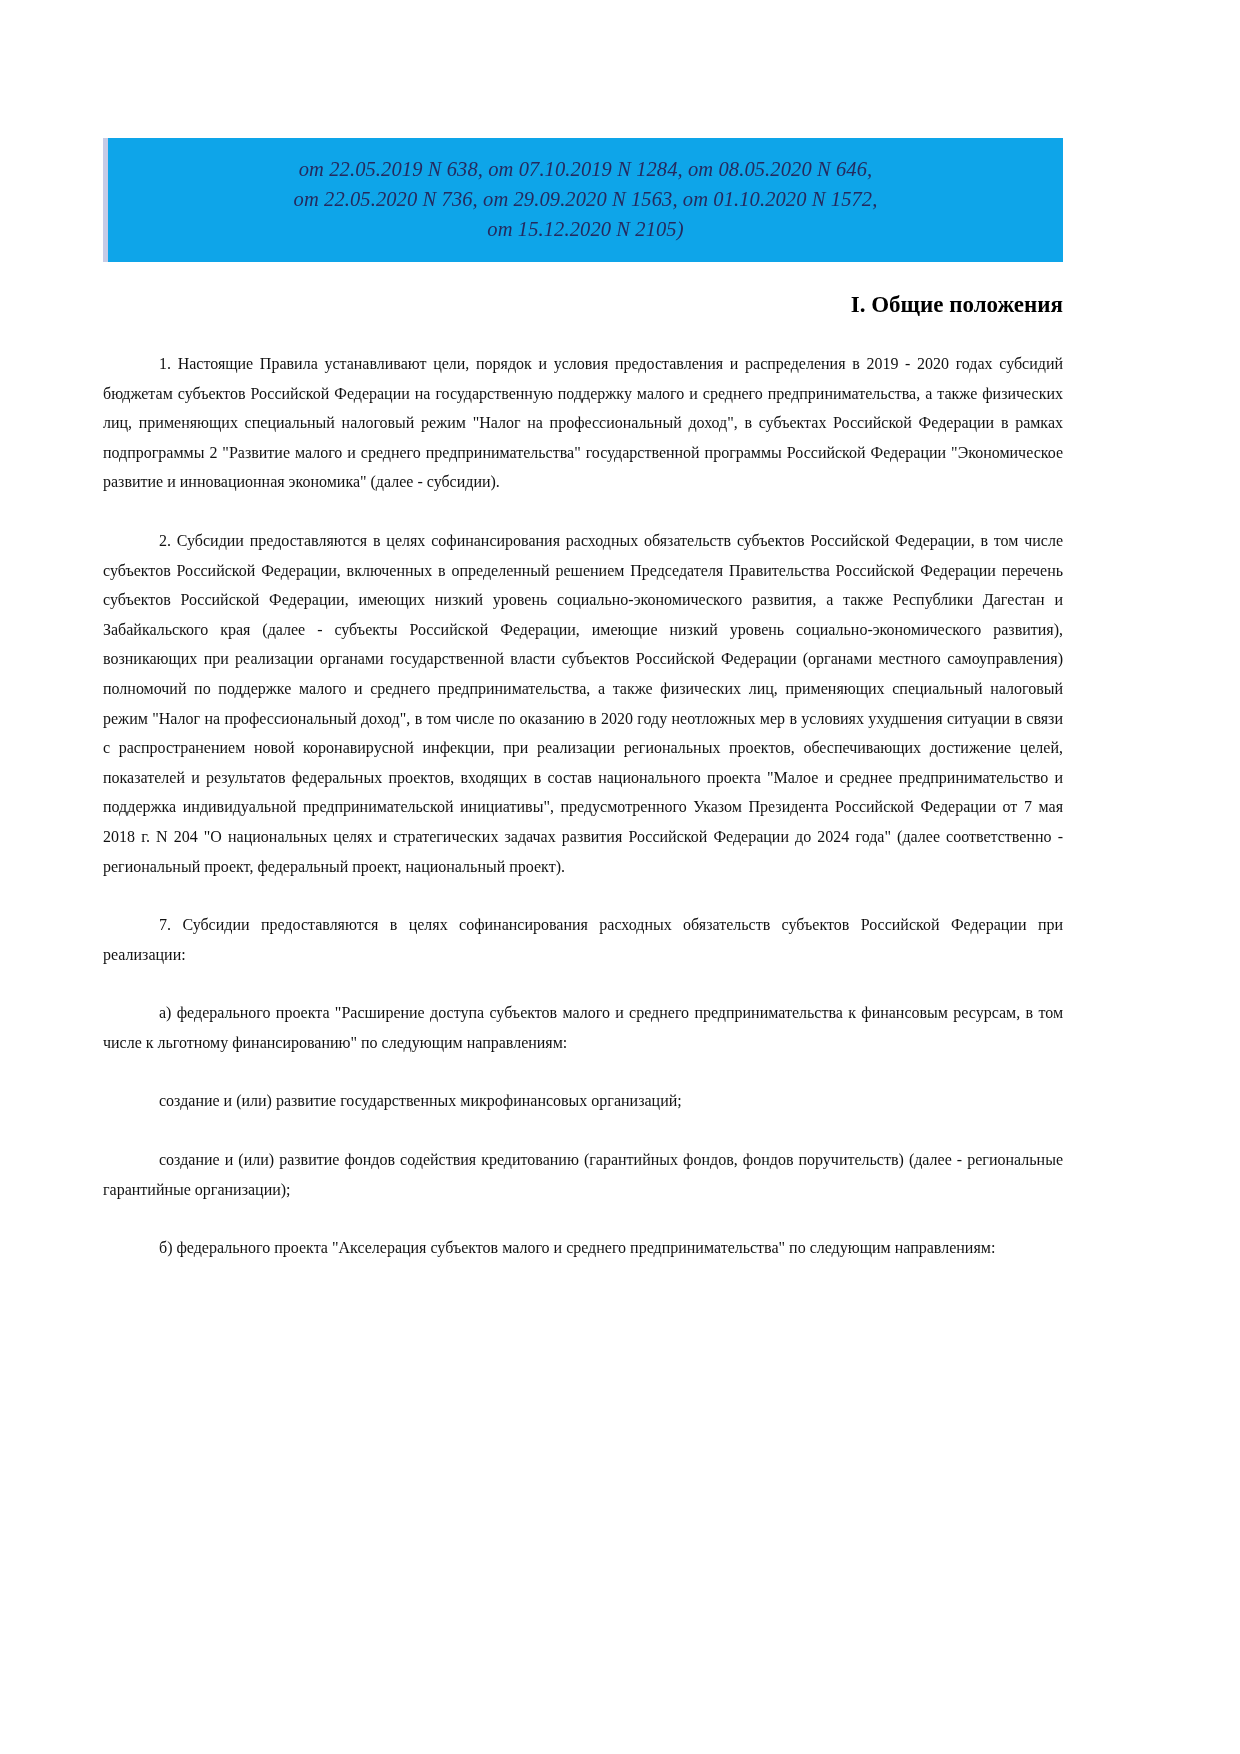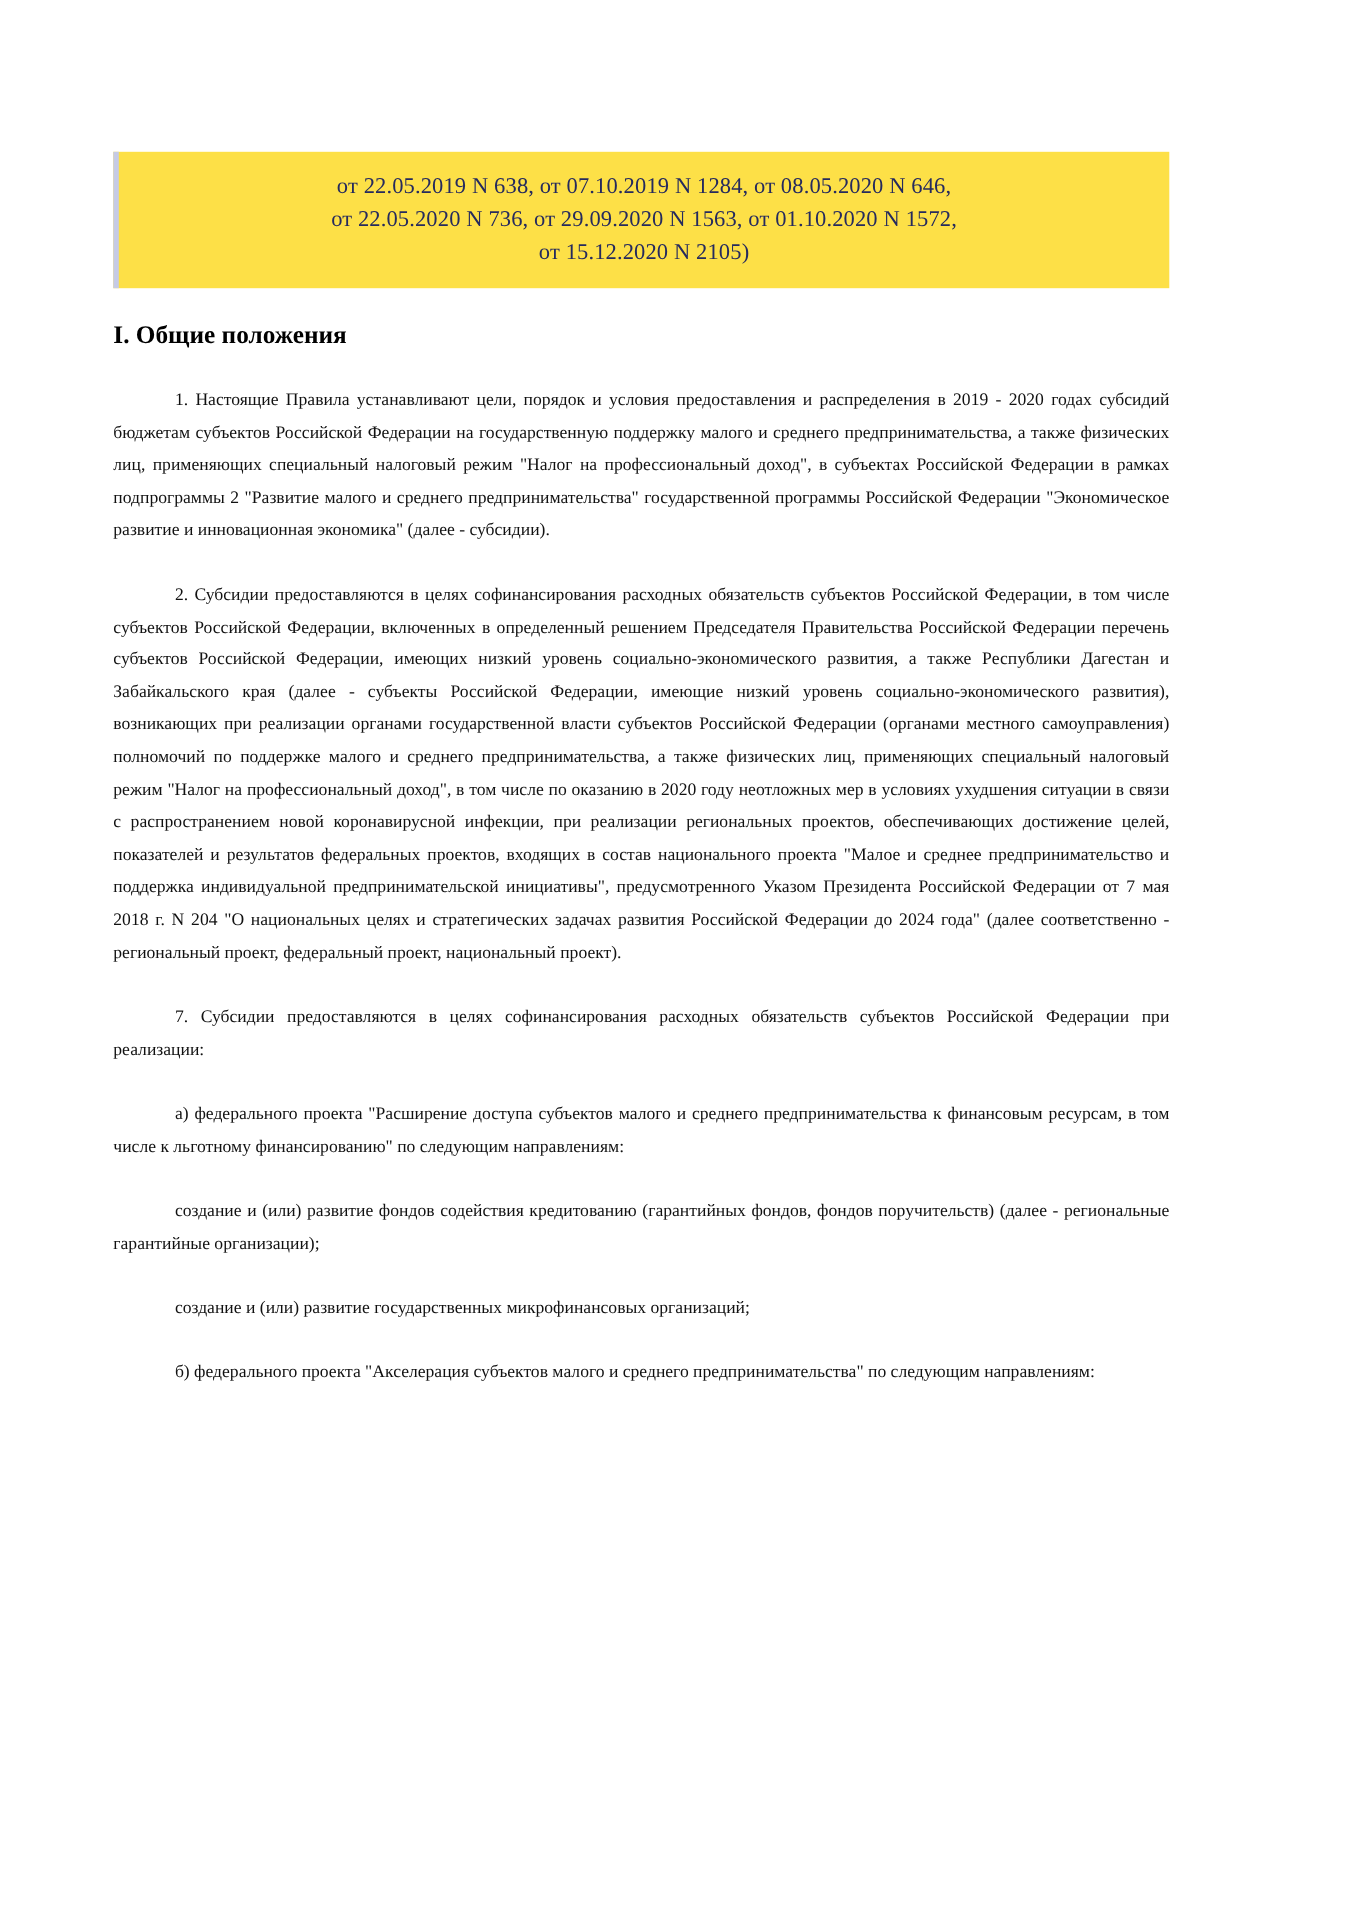--- a/index.html
+++ b/index.html
@@ -25,38 +25,39 @@
   .content {
     position: absolute;
     left: 103px;
     top: 0;
     width: 960px;
   }
 
   
   .header-box {
     margin-top: 138px;
-    background: #fde047;
+    background: #0ea5e9;
     border-left: 5px solid #c6cbe6;
     padding: 16px 20px 18px 20px;
     box-sizing: border-box;
     width: 960px;
+    font-style: italic;
   }
   .header-line {
     text-align: center;
     font-size: 20.5px;
     line-height: 30px;
     color: #252a5e;
     letter-spacing: 0.1px;
     white-space: nowrap;
   }
 
   
   .section-heading {
-    text-align: left;
+    text-align: right;
     font-weight: bold;
     font-size: 23px;
     line-height: 30px;
     color: #000000;
     margin-top: 28px;
     margin-bottom: 0;
   }
 
   
   .para {
@@ -93,20 +94,20 @@
     <h1 class="section-heading">I. Общие положения</h1>
 
     <p class="para indent gap-lg lastline-left">1. Настоящие Правила устанавливают цели, порядок и условия предоставления и распределения в 2019 - 2020 годах субсидий бюджетам субъектов Российской Федерации на государственную поддержку малого и среднего предпринимательства, а также физических лиц, применяющих специальный налоговый режим "Налог на профессиональный доход", в субъектах Российской Федерации в рамках подпрограммы 2 "Развитие малого и среднего предпринимательства" государственной программы Российской Федерации "Экономическое развитие и инновационная экономика" (далее - субсидии).</p>
 
     <p class="para indent gap-lg lastline-left">2. Субсидии предоставляются в целях софинансирования расходных обязательств субъектов Российской Федерации, в том числе субъектов Российской Федерации, включенных в определенный решением Председателя Правительства Российской Федерации перечень субъектов Российской Федерации, имеющих низкий уровень социально-экономического развития, а также Республики Дагестан и Забайкальского края (далее - субъекты Российской Федерации, имеющие низкий уровень социально-экономического развития), возникающих при реализации органами государственной власти субъектов Российской Федерации (органами местного самоуправления) полномочий по поддержке малого и среднего предпринимательства, а также физических лиц, применяющих специальный налоговый режим "Налог на профессиональный доход", в том числе по оказанию в 2020 году неотложных мер в условиях ухудшения ситуации в связи с распространением новой коронавирусной инфекции, при реализации региональных проектов, обеспечивающих достижение целей, показателей и результатов федеральных проектов, входящих в состав национального проекта "Малое и среднее предпринимательство и поддержка индивидуальной предпринимательской инициативы", предусмотренного Указом Президента Российской Федерации от 7 мая 2018 г. N 204 "О национальных целях и стратегических задачах развития Российской Федерации до 2024 года" (далее соответственно - региональный проект, федеральный проект, национальный проект).</p>
 
     <p class="para indent gap-lg lastline-left">7. Субсидии предоставляются в целях софинансирования расходных обязательств субъектов Российской Федерации при реализации:</p>
 
     <p class="para indent gap-lg lastline-left">а) федерального проекта "Расширение доступа субъектов малого и среднего предпринимательства к финансовым ресурсам, в том числе к льготному финансированию" по следующим направлениям:</p>
 
+    <p class="para indent gap-lg lastline-left">создание и (или) развитие государственных микрофинансовых организаций;</p>
+
     <p class="para indent gap-lg lastline-left">создание и (или) развитие фондов содействия кредитованию (гарантийных фондов, фондов поручительств) (далее - региональные гарантийные организации);</p>
-
-    <p class="para indent gap-lg lastline-left">создание и (или) развитие государственных микрофинансовых организаций;</p>
 
     <p class="para indent gap-lg lastline-left">б) федерального проекта "Акселерация субъектов малого и среднего предпринимательства" по следующим направлениям:</p>
 
   </div>
 </div>
 
 </body></html>

